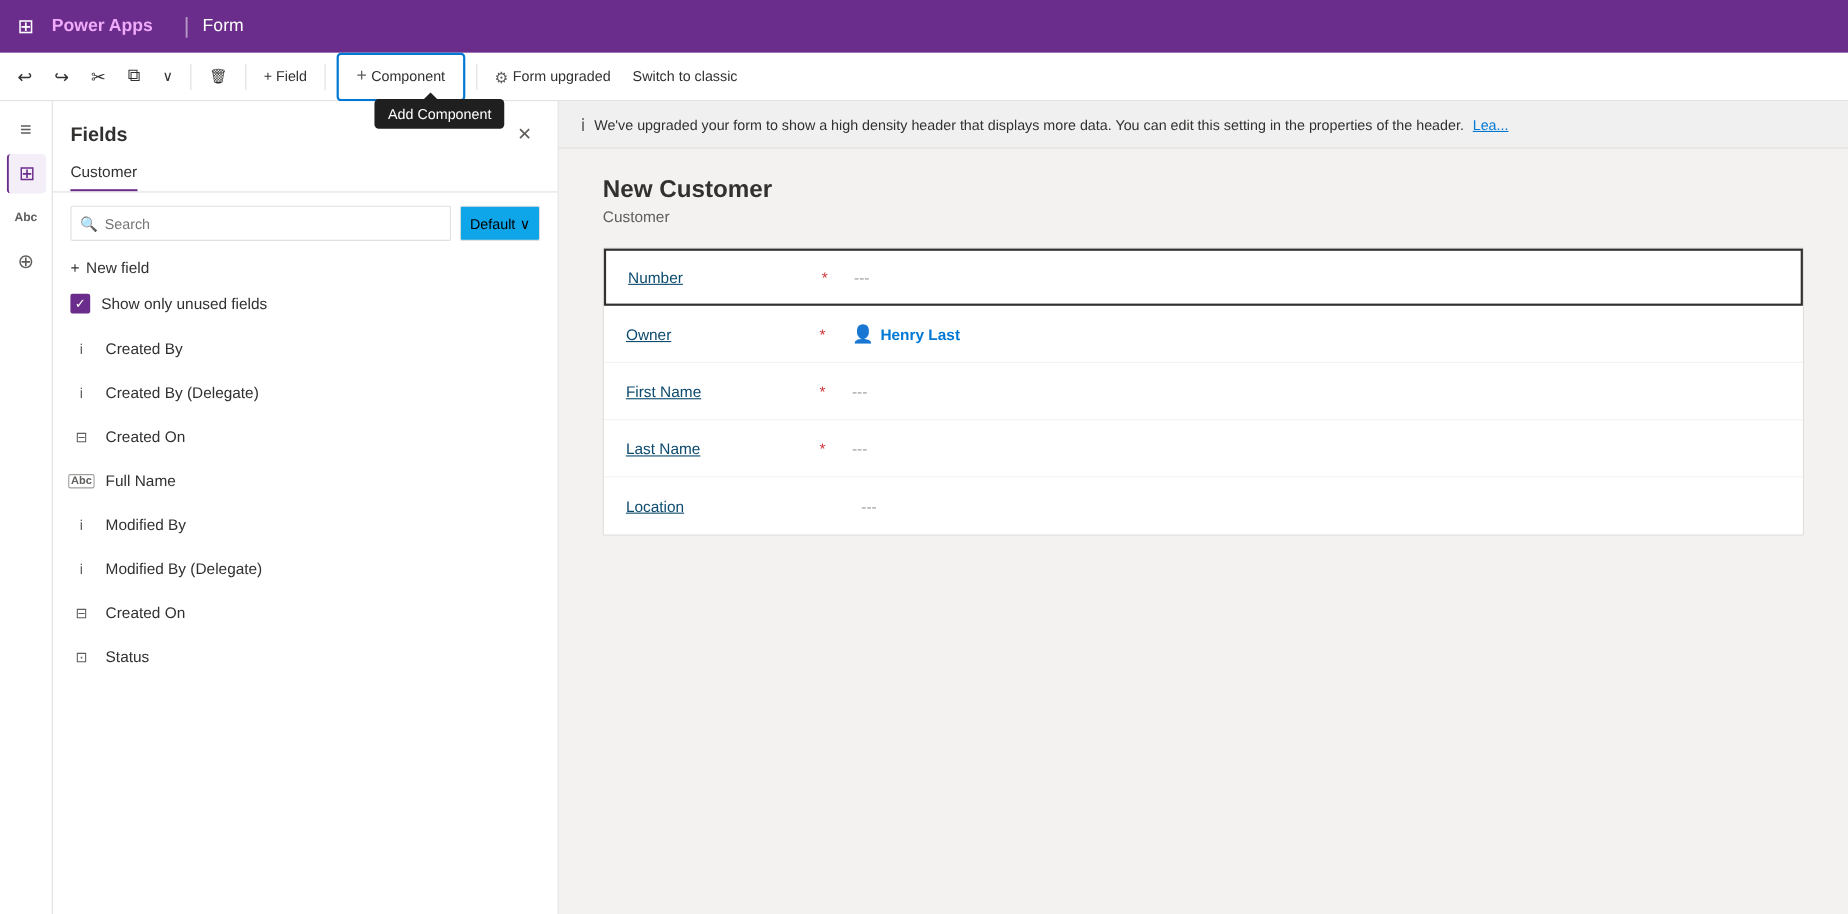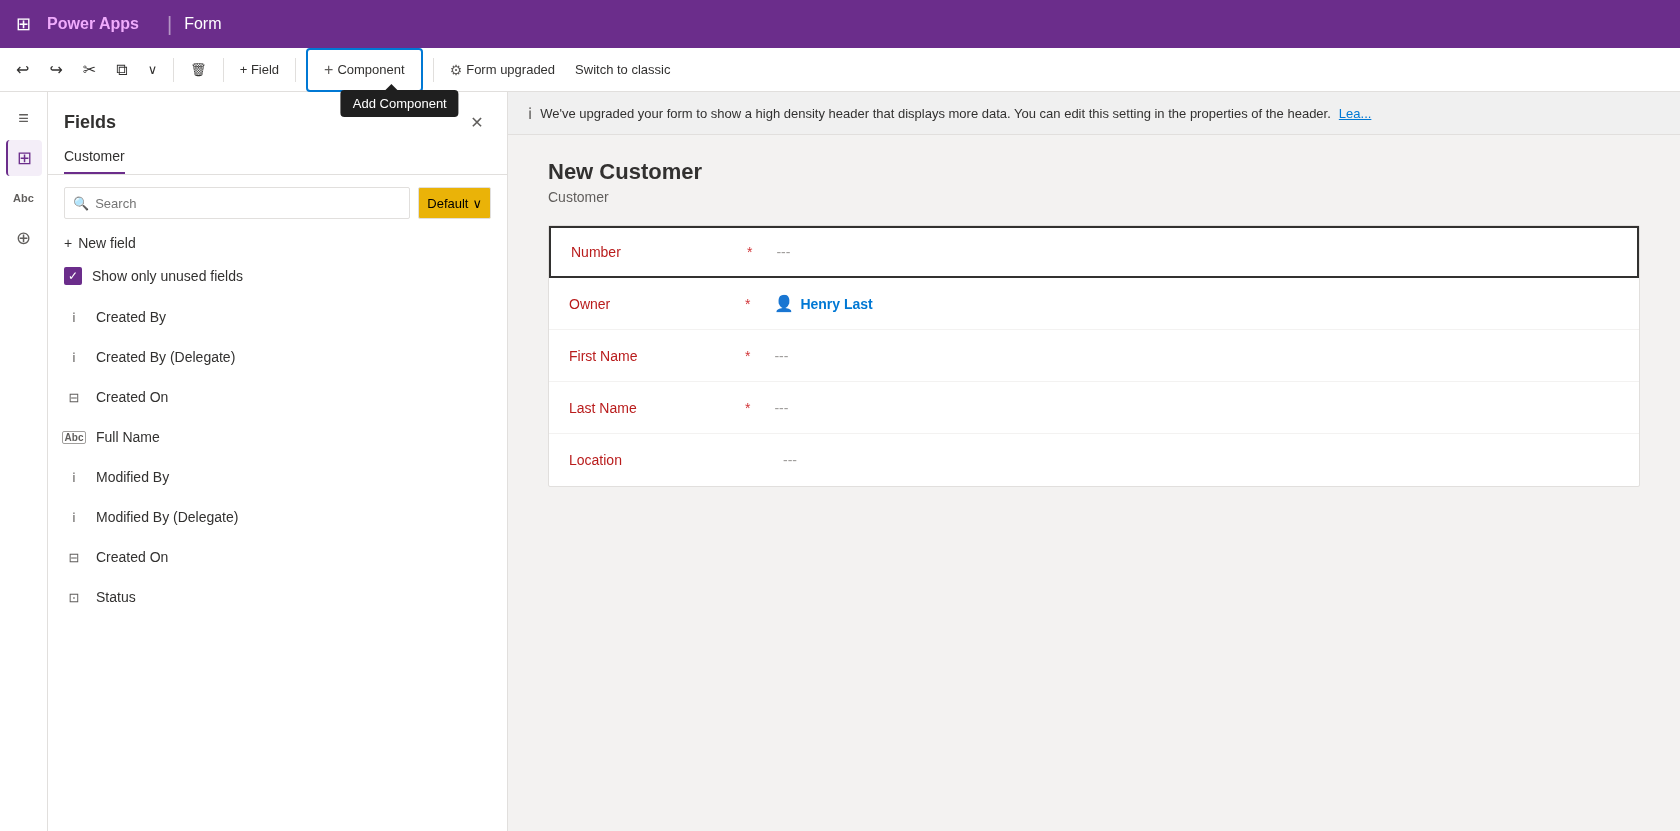--- a/index.html
+++ b/index.html
@@ -223,21 +223,21 @@
       color: #6d28d9;
       flex: 1;
       background: transparent;
     }
     .dropdown-select {
       height: 32px;
       border: 1px solid #e1dfdd;
       border-radius: 2px;
       padding: 0 8px;
       font-size: 13px;
-      background: #eab308;
+      background: #0ea5e9;
       display: flex;
       align-items: center;
       gap: 4px;
       cursor: pointer;
       white-space: nowrap;
     }
 
     .new-field-row {
       padding: 4px 16px 8px 16px;
       display: flex;
@@ -358,22 +358,23 @@
       border-bottom: 1px solid #f3f2f1;
       gap: 16px;
     }
     .form-row:last-child { border-bottom: none; }
     .form-row.selected {
       border: 2px solid #323130;
     }
     .form-label {
       width: 160px;
       font-size: 14px;
-      color: #b91c1c;
+      color: #0c4a6e;
       flex-shrink: 0;
+      text-decoration: underline;
     }
     .form-required {
       color: #d13438;
       font-size: 14px;
       margin-right: 8px;
     }
     .form-value {
       font-size: 14px;
       color: #323130;
       flex: 1;

